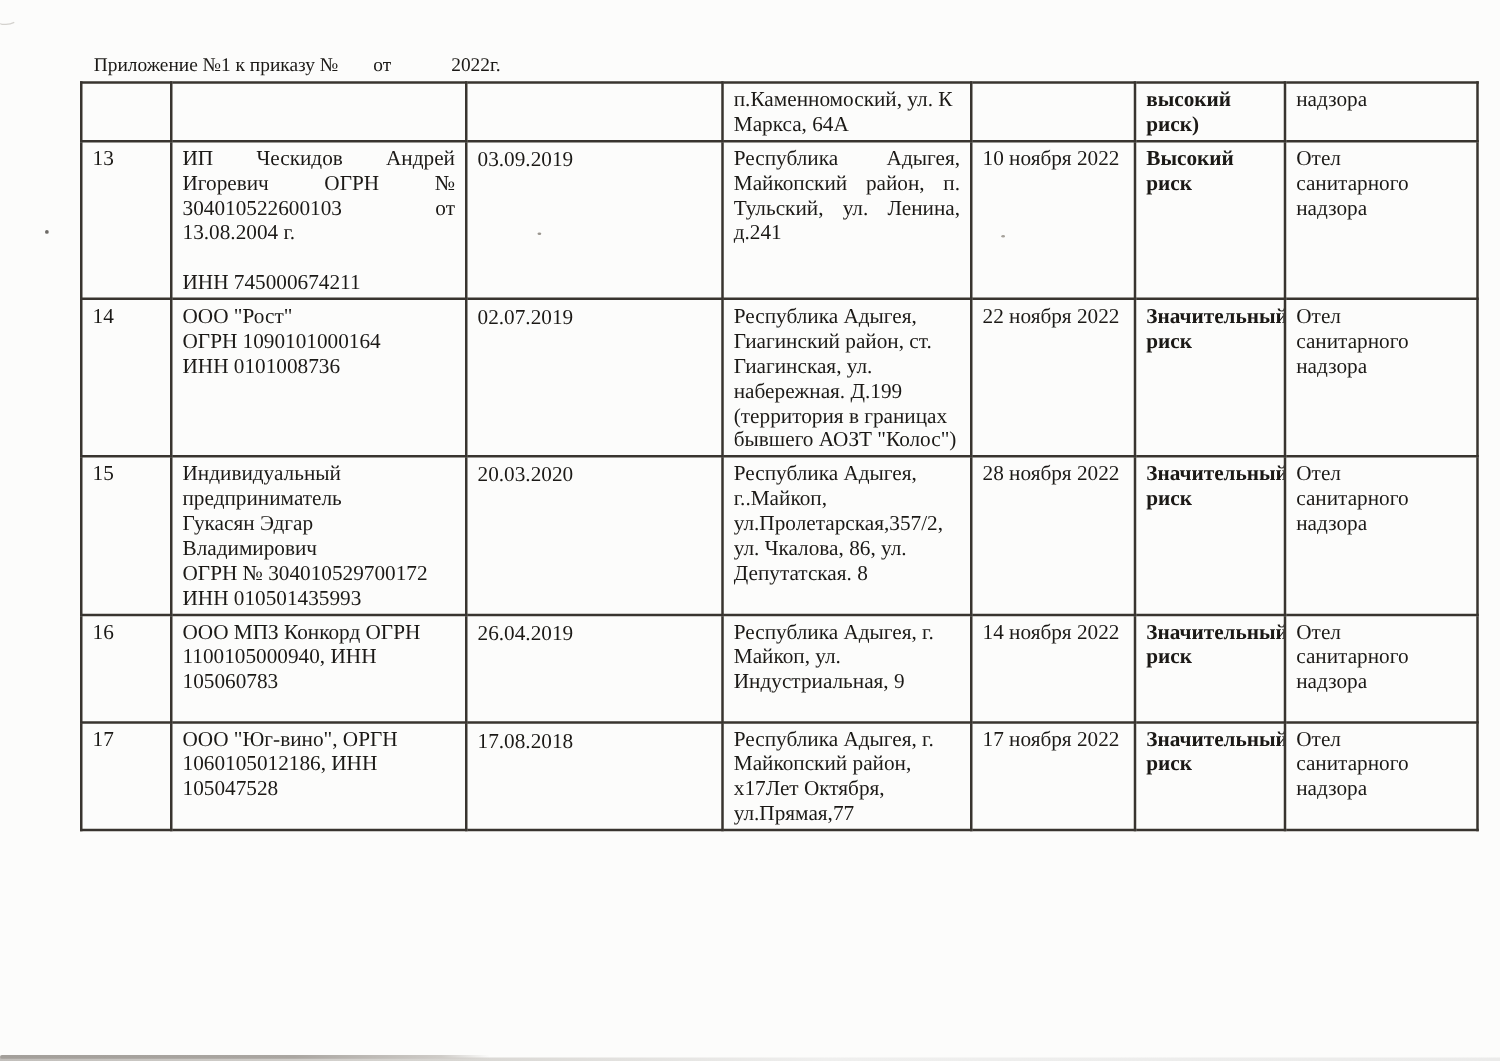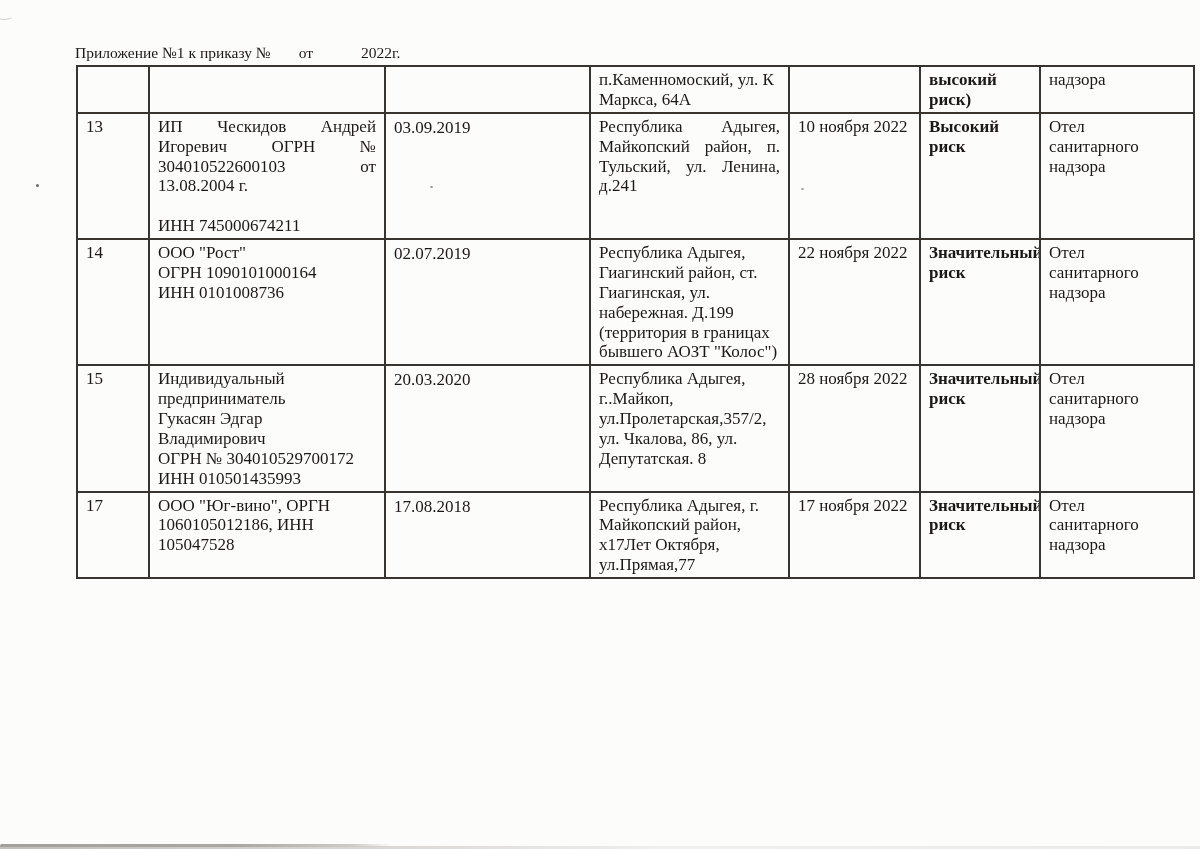--- a/index.html
+++ b/index.html
@@ -13,21 +13,21 @@
 
   
   .doc-title{
     position:absolute;left:75px;top:44px;height:20px;
     font-size:15.5px;white-space:nowrap;color:#1b1916;
   }
   .gap1{display:inline-block;width:28px;}
   .gap2{display:inline-block;width:48px;}
 
   
-  .tbl-wrap{position:absolute;left:76px;top:65px;}
+  .tbl-wrap{position:absolute;left:64px;top:65px;}
   table{
     border-collapse:collapse;table-layout:fixed;width:1117px;
     font-size:17px;line-height:1.17;color:#1b1916;
   }
   td{
     border:2px solid #38342f;
     vertical-align:top;
     padding:3px 8px 2px 8px;
     white-space:pre-line;
     overflow:hidden;
@@ -142,20 +142,36 @@
 ул. Чкалова, 86, ул.
 Депутатская. 8</td>
         <td>28 ноября 2022</td>
         <td class="riskcell">Значительный
 риск</td>
         <td>Отел
 санитарного
 надзора</td>
       </tr>
 
+      <tr style="height:86px">
+        <td class="num">16</td>
+        <td>ООО МПЗ Конкорд ОГРН
+1100105000940, ИНН
+105060783</td>
+        <td class="datecell">26.04.2019</td>
+        <td>Республика Адыгея, г.
+Майкоп, ул.
+Индустриальная, 9</td>
+        <td>14 ноября 2022</td>
+        <td class="riskcell">Значительный
+риск</td>
+        <td>Отел
+санитарного
+надзора</td>
+      </tr>
 
       <tr style="height:74px">
         <td class="num">17</td>
         <td>ООО "Юг-вино", ОРГН
 1060105012186, ИНН
 105047528</td>
         <td class="datecell">17.08.2018</td>
         <td>Республика Адыгея, г.
 Майкопский район,
 х17Лет Октября,

